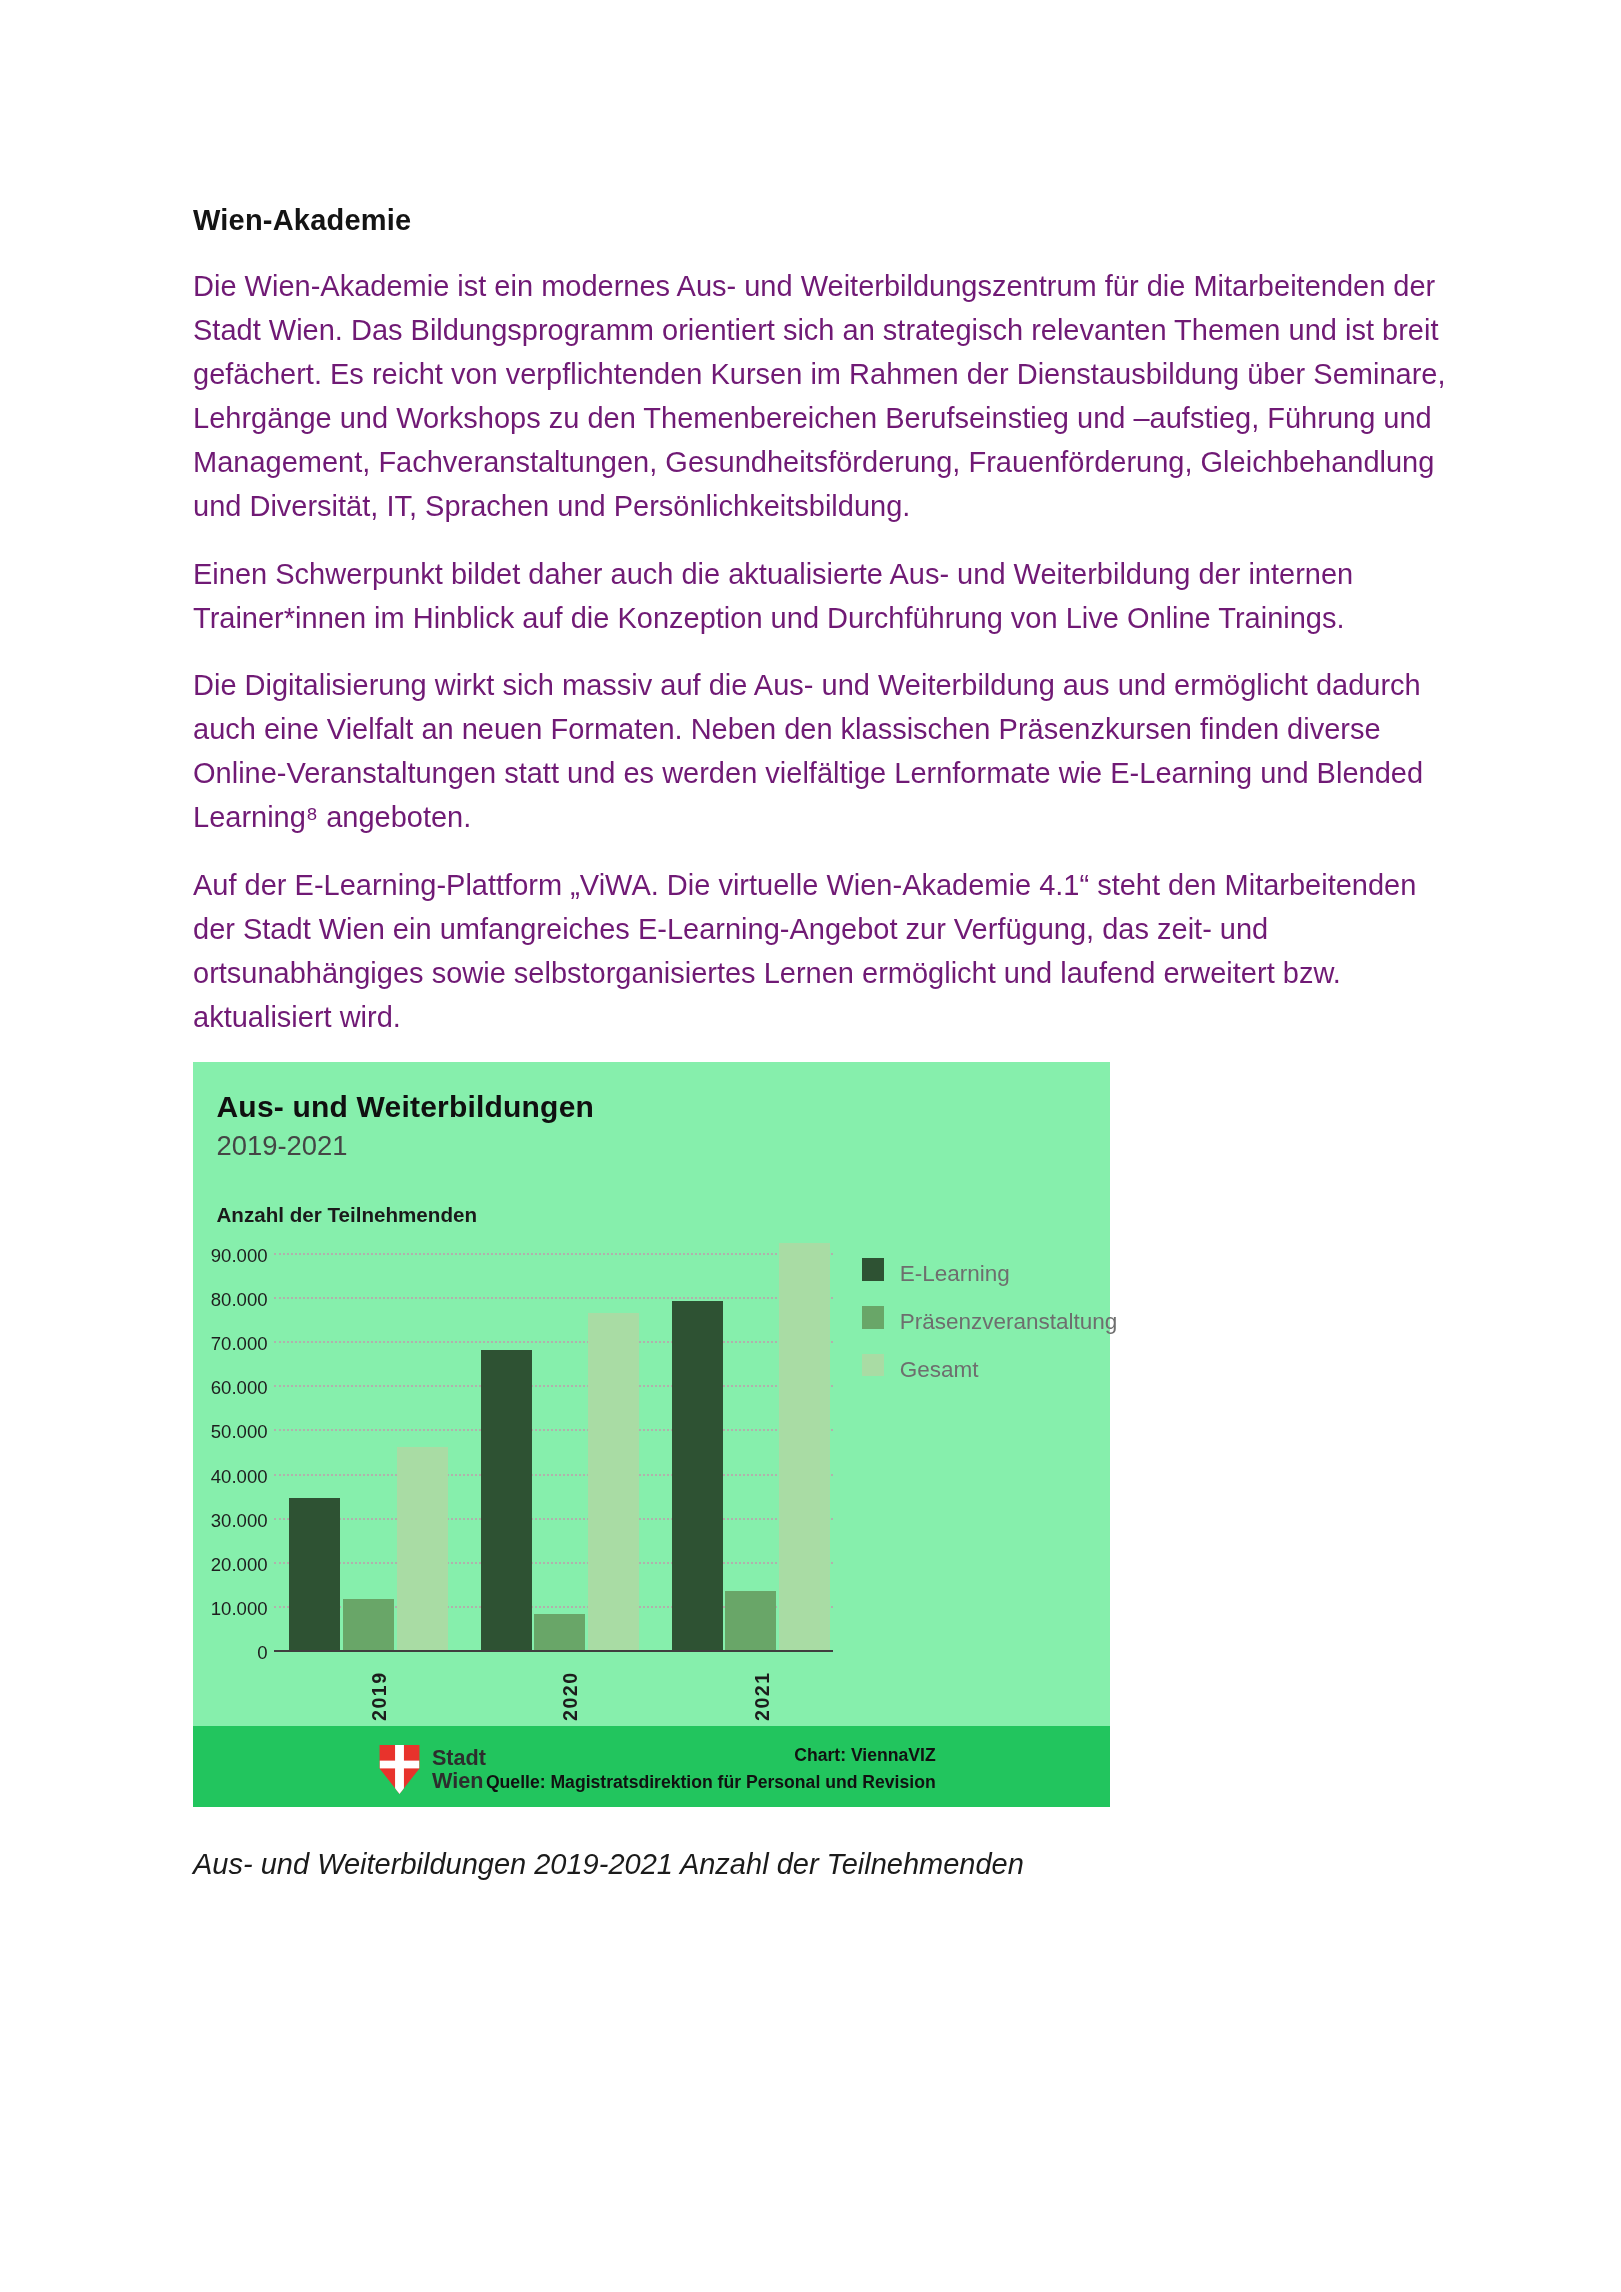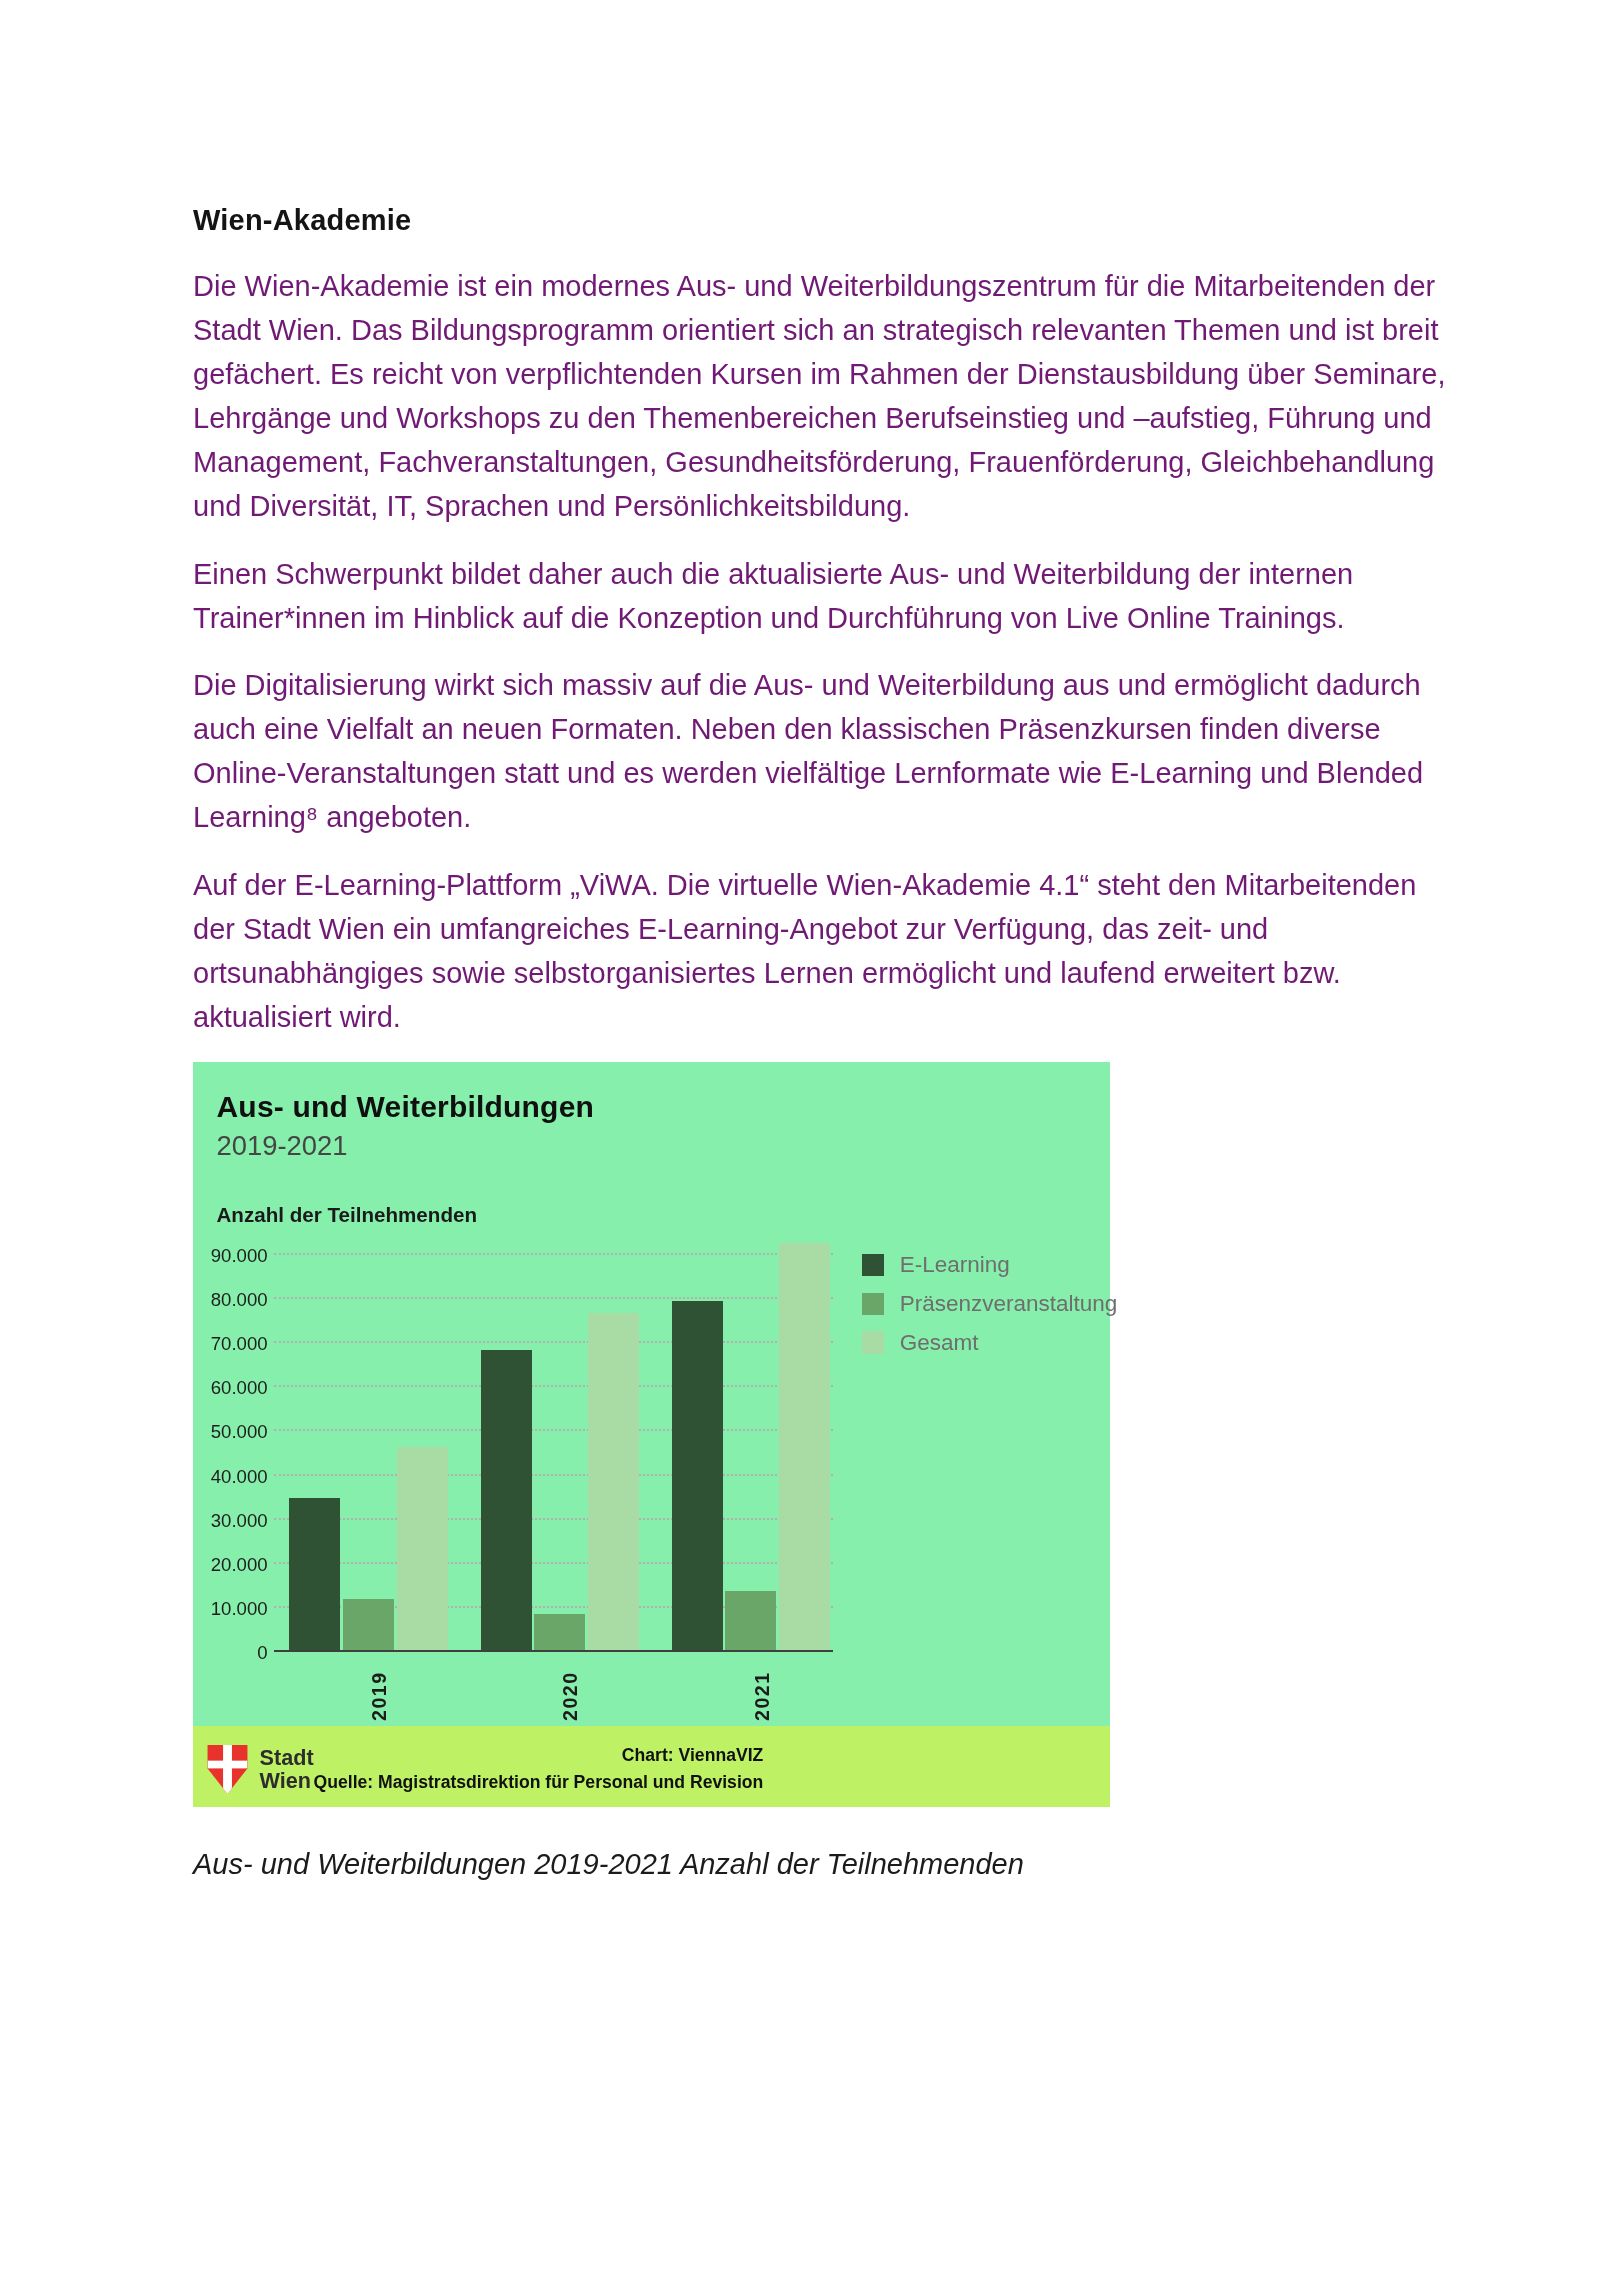--- a/index.html
+++ b/index.html
@@ -47,26 +47,26 @@
   .xaxis{position:relative;height:74px;margin-left:67px;width:559px;}
   .xaxis-label{
     position:absolute;top:69px;
     transform:rotate(-90deg);transform-origin:0 0;
     white-space:nowrap;
     font-size:19.6px;font-weight:600;color:#1c1c1c;letter-spacing:1.5px;
   }
   .legend{flex:none;width:245px;box-sizing:border-box;padding:11.8px 0 0 29px;}
   .legend-item{display:flex;align-items:center;margin-bottom:12.7px;}
   .legend-swatch{width:22.5px;height:22.5px;flex:none;margin-right:15.7px;}
-  .legend-label{font-size:22.5px;color:#6e6e6e;}
+  .legend-label{font-size:22.5px;color:#6e6e6e;margin-top:9px;}
   
   .fig-footer{
     width:917px;box-sizing:border-box;
-    display:flex;justify-content:flex-start;align-items:center;
-    padding:15.7px 2px 9.8px 11.8px;background:#bef264;
+    display:flex;justify-content:center;align-items:center;
+    padding:15.7px 2px 9.8px 11.8px;background:#22c55e;
   }
   .logo{display:flex;align-items:center;}
   .logo-text{margin-left:9.8px;font-size:21.6px;line-height:23.5px;font-weight:700;color:#2d2d2d;}
   .credits{text-align:right;font-size:17.6px;line-height:27.4px;font-weight:700;color:#111111;}
   
   .caption{
     font-size:29px;font-style:italic;font-weight:400;color:#1b1b1b;
     margin:41px 0 0 0;width:1259px;
   }
   .footnote-rule{

